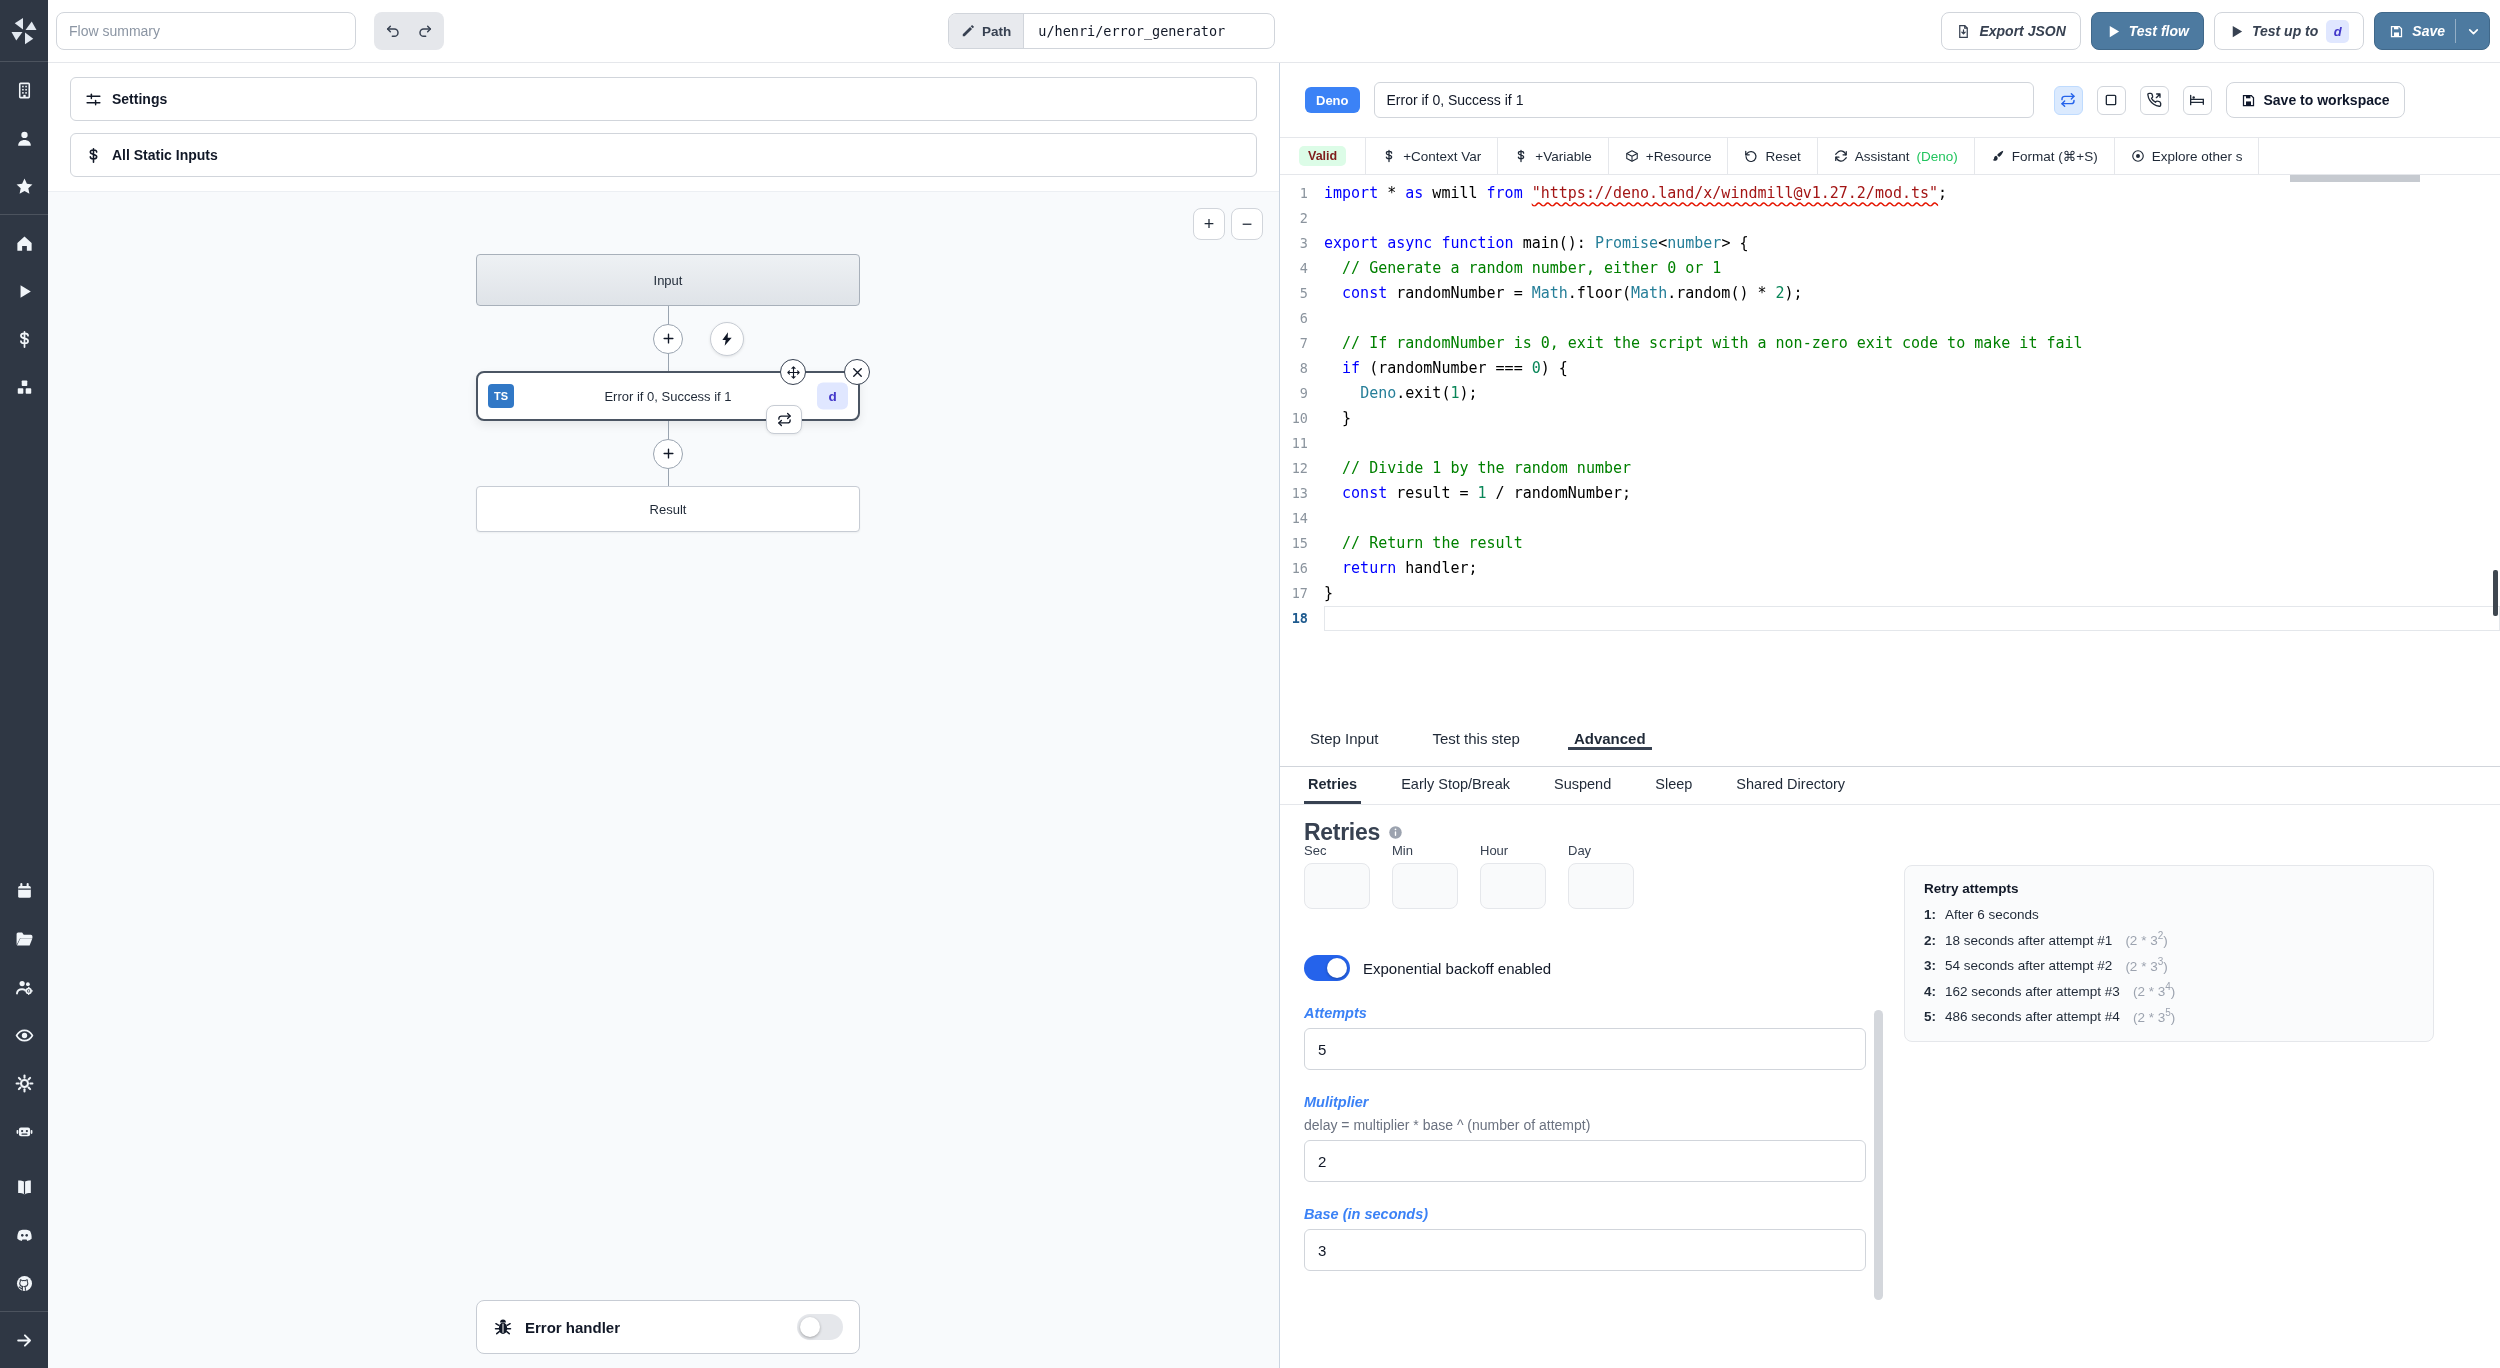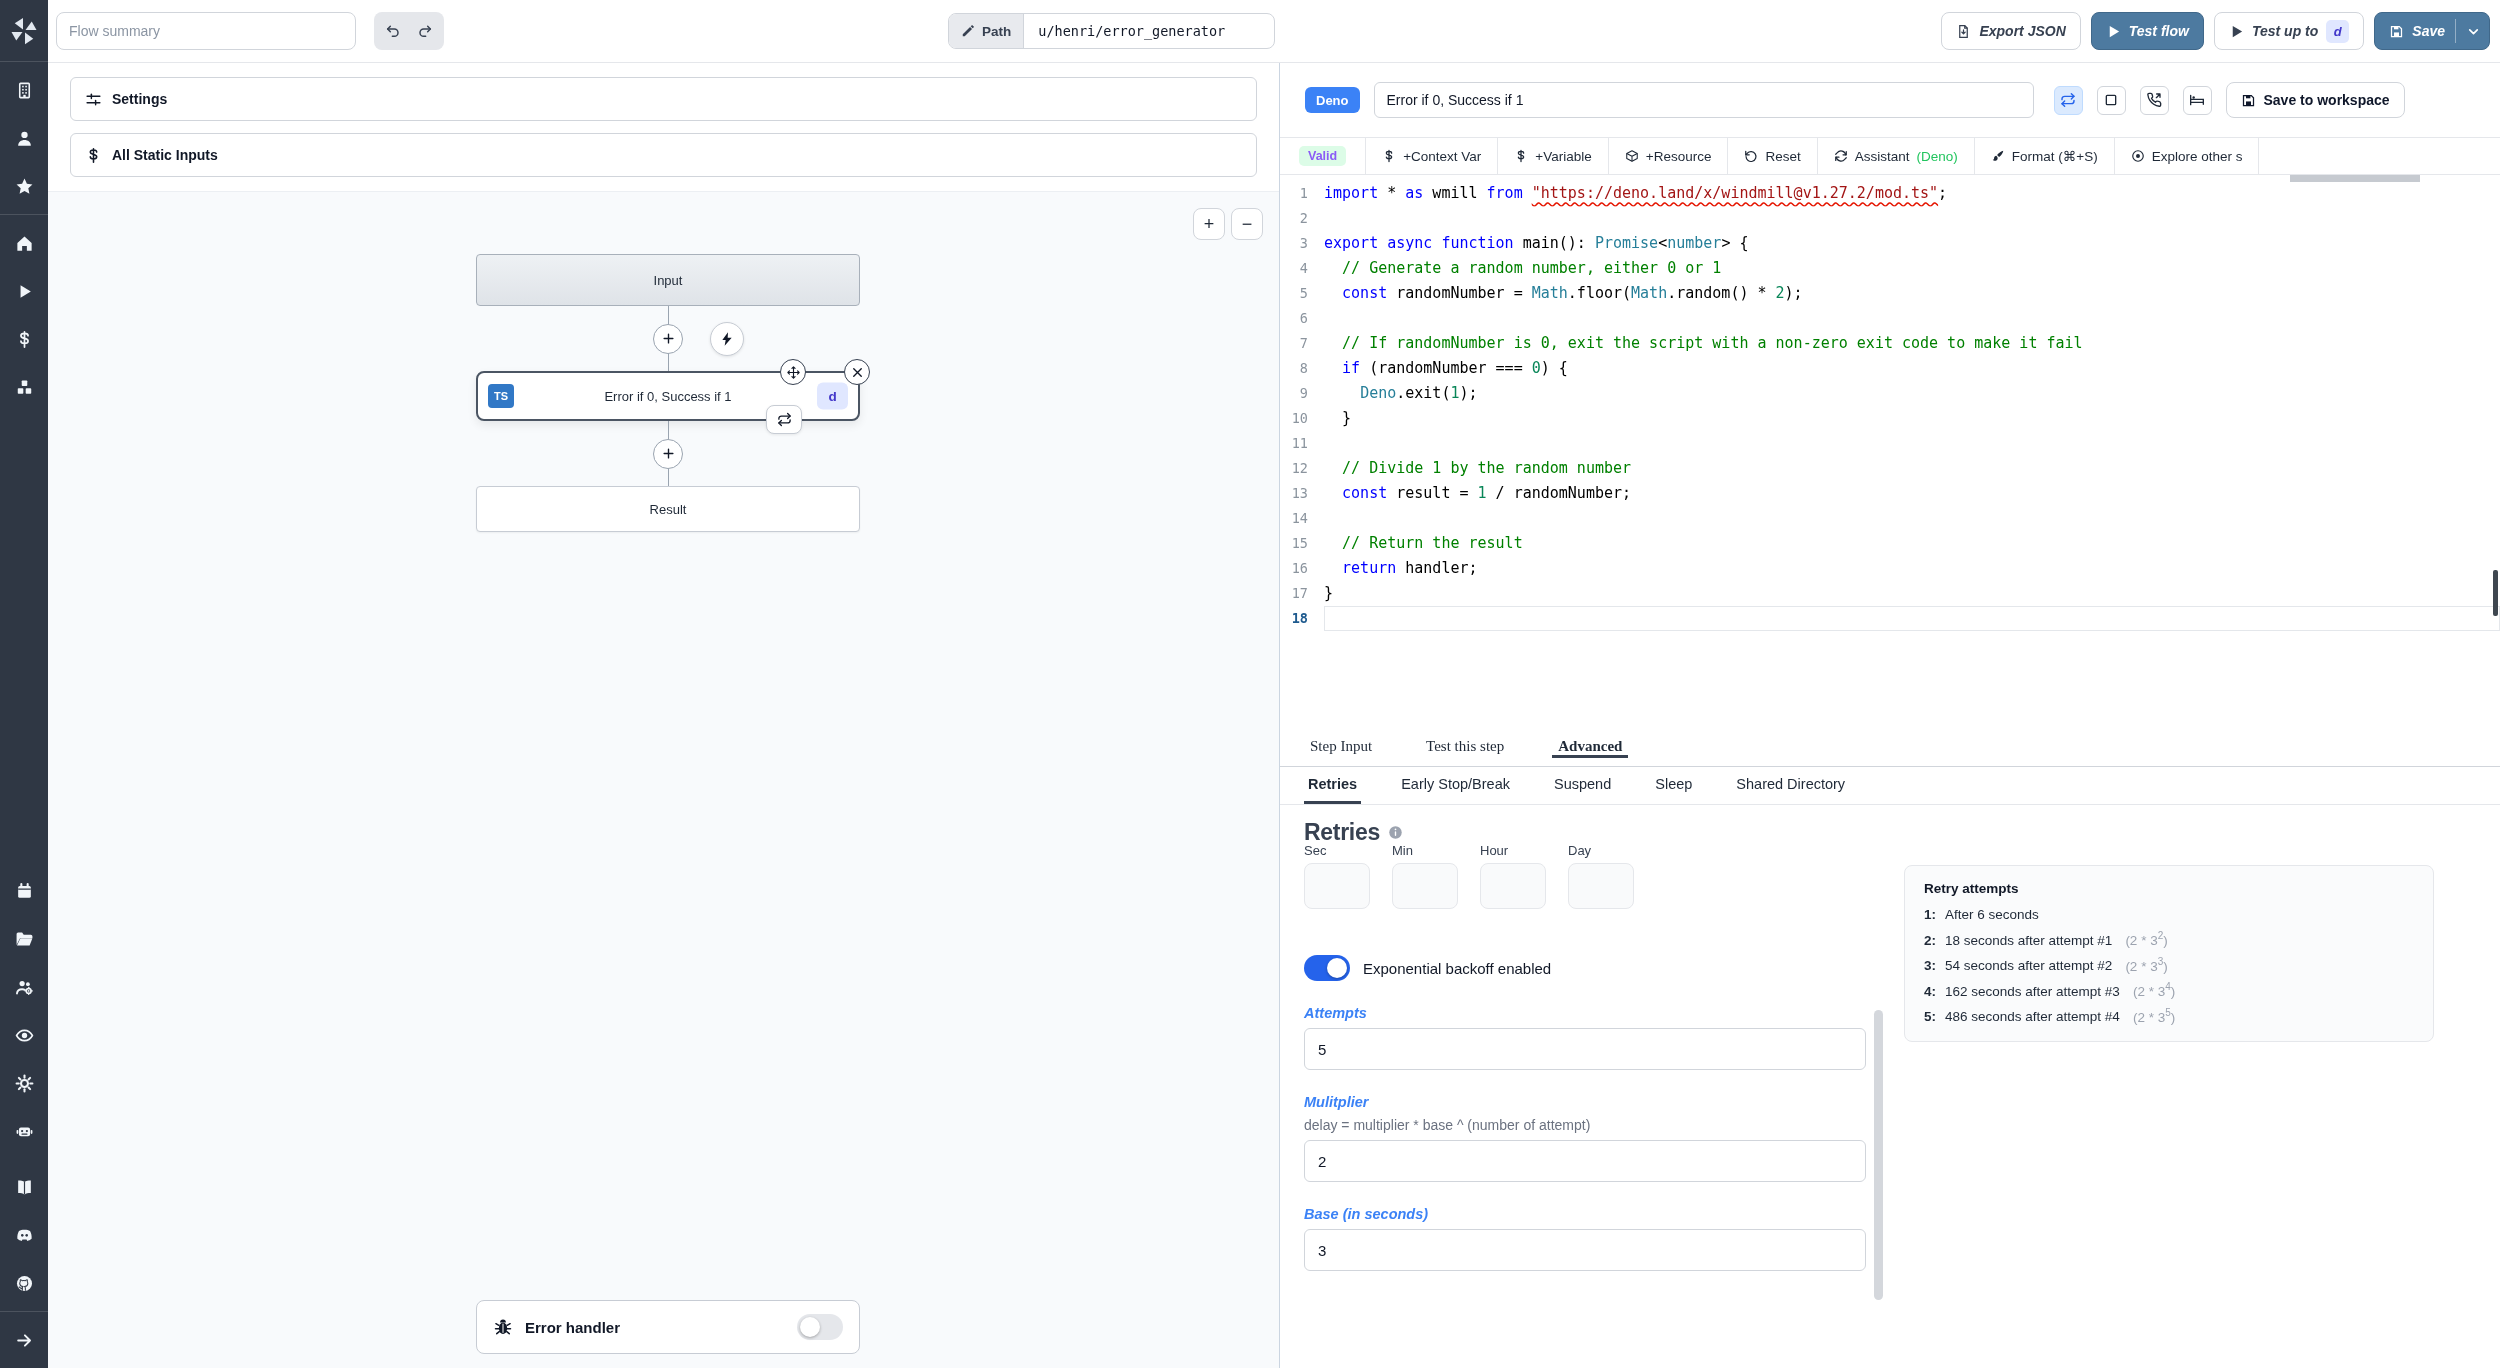--- a/index.html
+++ b/index.html
@@ -85,37 +85,37 @@
   .icon-btn { width:29px; height:29px; border:1px solid #d1d5db; border-radius:6px; background:#fff; display:flex; align-items:center; justify-content:center; color:#1f2937; cursor:pointer; }
   .icon-btn svg { width:16px; height:16px; }
   .icon-btn.active { background:#dbeafe; border-color:#bfdbfe; color:#2563eb; }
   .stw-btn { height:36px; border:1px solid #d1d5db; border-radius:8px; background:#fff; display:flex; align-items:center; gap:8px; padding:0 14px; font-size:14px; font-weight:bold; color:#0f172a; cursor:pointer; }
   .stw-btn svg { width:15px; height:15px; }
 
   .editor-toolbar { height:38px; border-top:1px solid #e5e7eb; border-bottom:1px solid #e5e7eb; display:flex; align-items:stretch; overflow:hidden; position:relative; flex-shrink:0; }
   .tb-item { display:flex; align-items:center; gap:7px; padding:0 16px; border-right:1px solid #e5e7eb; font-size:13.5px; color:#1f2937; white-space:nowrap; cursor:pointer; }
   .tb-item svg { width:14px; height:14px; }
   .tb-valid { padding:0 19px; cursor:default; }
-  .valid-badge { background:#dcfce7; color:#8b5cf6; font-size:12.5px; font-weight:bold; padding:3px 9px; border-radius:5px; }
+  .valid-badge { background:#dcfce7; color:#7f1d1d; font-size:12.5px; font-weight:bold; padding:3px 9px; border-radius:5px; }
   .tb-accent { color:#22c55e; }
 
   .code-area { flex:1; position:relative; overflow:hidden; font-family:"DejaVu Sans Mono",monospace; font-size:15px; padding-top:6px; background:#fff; }
   .code-line { display:flex; height:25px; line-height:25px; }
   .ln { width:44px; text-align:right; padding-right:16px; color:#8b949e; font-size:13.5px; flex-shrink:0; user-select:none; }
   .lc { white-space:pre; flex:1; }
   .code-line.current .ln { color:#1e5a8e; font-weight:bold; }
   .code-line.current .lc { box-shadow:inset 0 0 0 1px #e4e7eb; }
   .tk-k { color:#0000ff; } .tk-p { color:#000; } .tk-t { color:#267f99; }
   .tk-n { color:#098658; } .tk-c { color:#008000; }
   .tk-s, .tk-su { color:#a31515; }
   .tk-su { text-decoration:underline; text-decoration-style:wavy; text-decoration-color:#e51400; text-underline-offset:3px; }
   .hscroll { position:absolute; top:0; right:80px; width:130px; height:7px; background:#c6cad0; border-radius:0; }
   .code-vthumb { position:absolute; right:2px; top:395px; width:5px; height:46px; background:#3f4750; border-radius:2px; }
 
-  .tabs-row { height:37px; border-bottom:1px solid #d1d5db; display:flex; align-items:center; gap:42px; padding-left:24px; flex-shrink:0;font-family:Liberation Serif, serif; }
+  .tabs-row { height:37px; border-bottom:1px solid #d1d5db; display:flex; align-items:flex-start; gap:42px; padding-left:24px; flex-shrink:0; }
   .tab { display:flex; align-items:center; font-size:15px; color:#1f2937; cursor:pointer; border-bottom:3px solid transparent; padding:0 6px; }
   .tab.active { font-weight:bold; border-bottom-color:#374151; }
   .subtabs-row { height:38px; border-bottom:1px solid #e5e7eb; display:flex; align-items:stretch; gap:36px; padding-left:24px; flex-shrink:0; }
   .subtab { display:flex; align-items:center; font-size:14.5px; color:#1f2937; cursor:pointer; border-bottom:3px solid transparent; padding:0 4px; }
   .subtab.active { font-weight:bold; border-bottom-color:#374151; }
 
   .adv-content { flex:1; position:relative; padding:14px 0 0 24px; overflow:hidden; background:#fff; }
   .retries-heading { display:flex; align-items:center; gap:8px; }
   .retries-heading h2 { font-size:23px; color:#374151; letter-spacing:-0.3px; }
   .retries-heading svg { width:15px; height:15px; }

